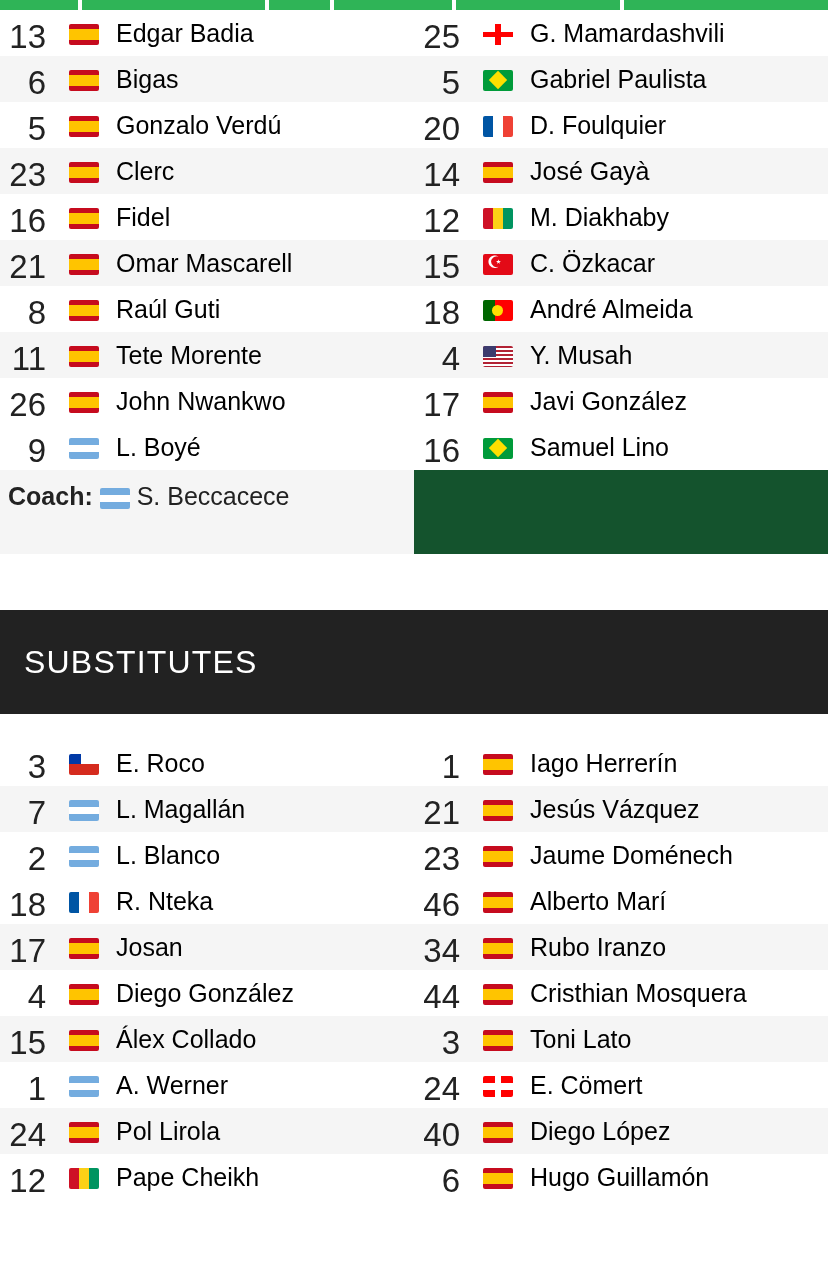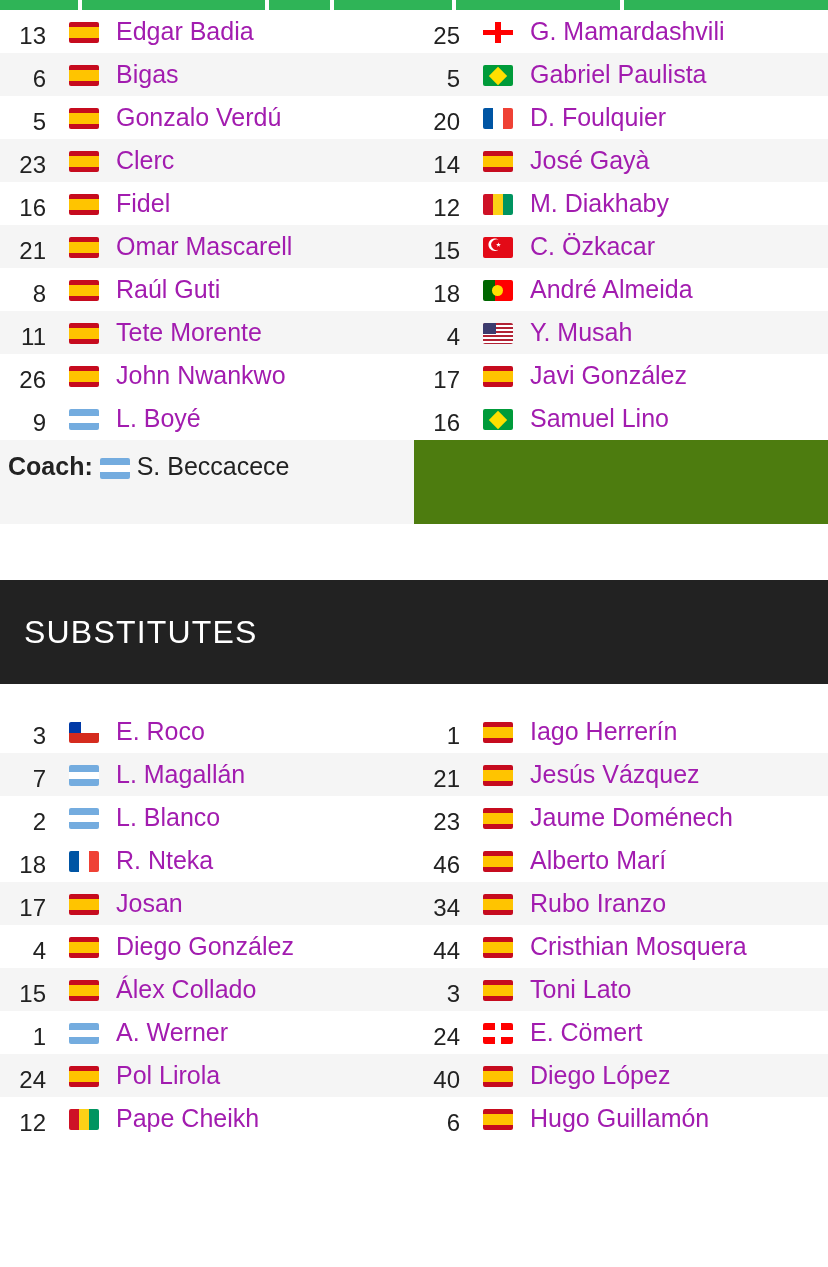--- a/index.html
+++ b/index.html
@@ -34,51 +34,51 @@
     border-collapse: collapse;
     table-layout: fixed;
   }
   table.lineup tr.row-odd { background: #ffffff; }
   table.lineup tr.row-even { background: #f5f5f5; }
 
   td.num {
     width: 58px;
     text-align: right;
     padding: 8px 12px 0 0;
-    font-size: 24px;
+    font-size: 33px;
     color: #222222;
     height: 43px;
     vertical-align: middle;
   }
   td.flag {
     width: 52px;
     text-align: center;
     font-size: 23px;
     vertical-align: middle;
     line-height: 1;
   }
   td.name {
     padding-left: 6px;
     font-size: 25px;
-    color: #a21caf;
+    color: #000000;
     vertical-align: middle;
     white-space: nowrap;
     overflow: hidden;
   }
 
   
   col.c-num { width: 58px; }
   col.c-flag { width: 52px; }
   col.c-name { width: 304px; }
   .coach-label { font-weight: bold; }
 
   .coach-band {
     display: flex;
     width: 100%;
-    background: #4d7c0f;
+    background: #14532d;
   }
   .coach-cell {
     width: 414px;
     padding: 12px 0 12px 0;
     font-size: 25px;
     color: #222222;
     line-height: 1.15;
   }
   .coach-cell.left {
     background: #f5f5f5;

